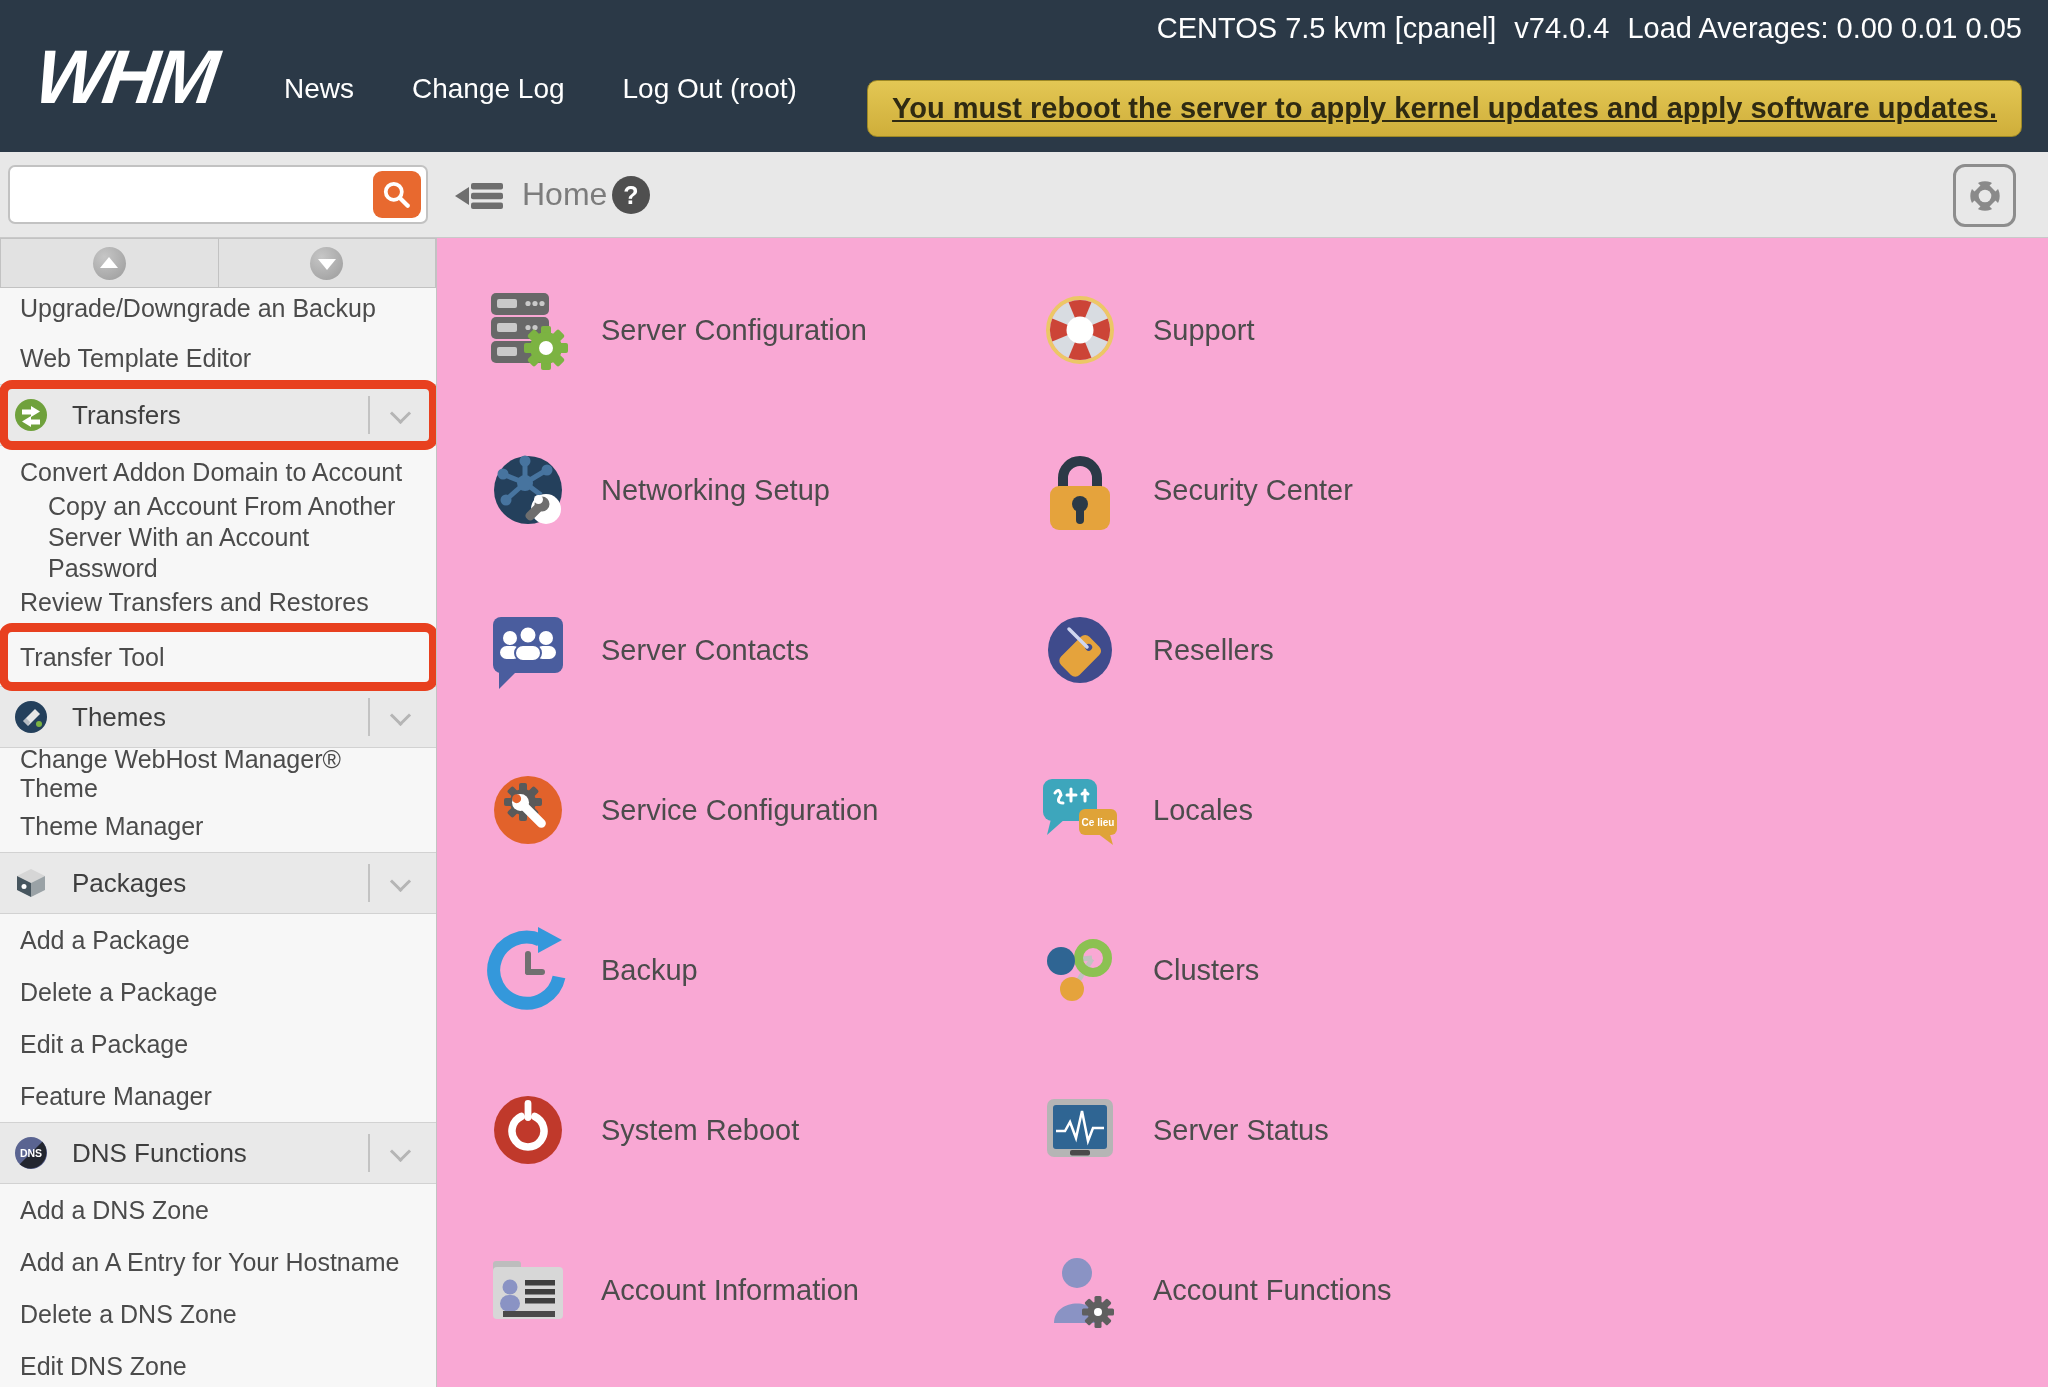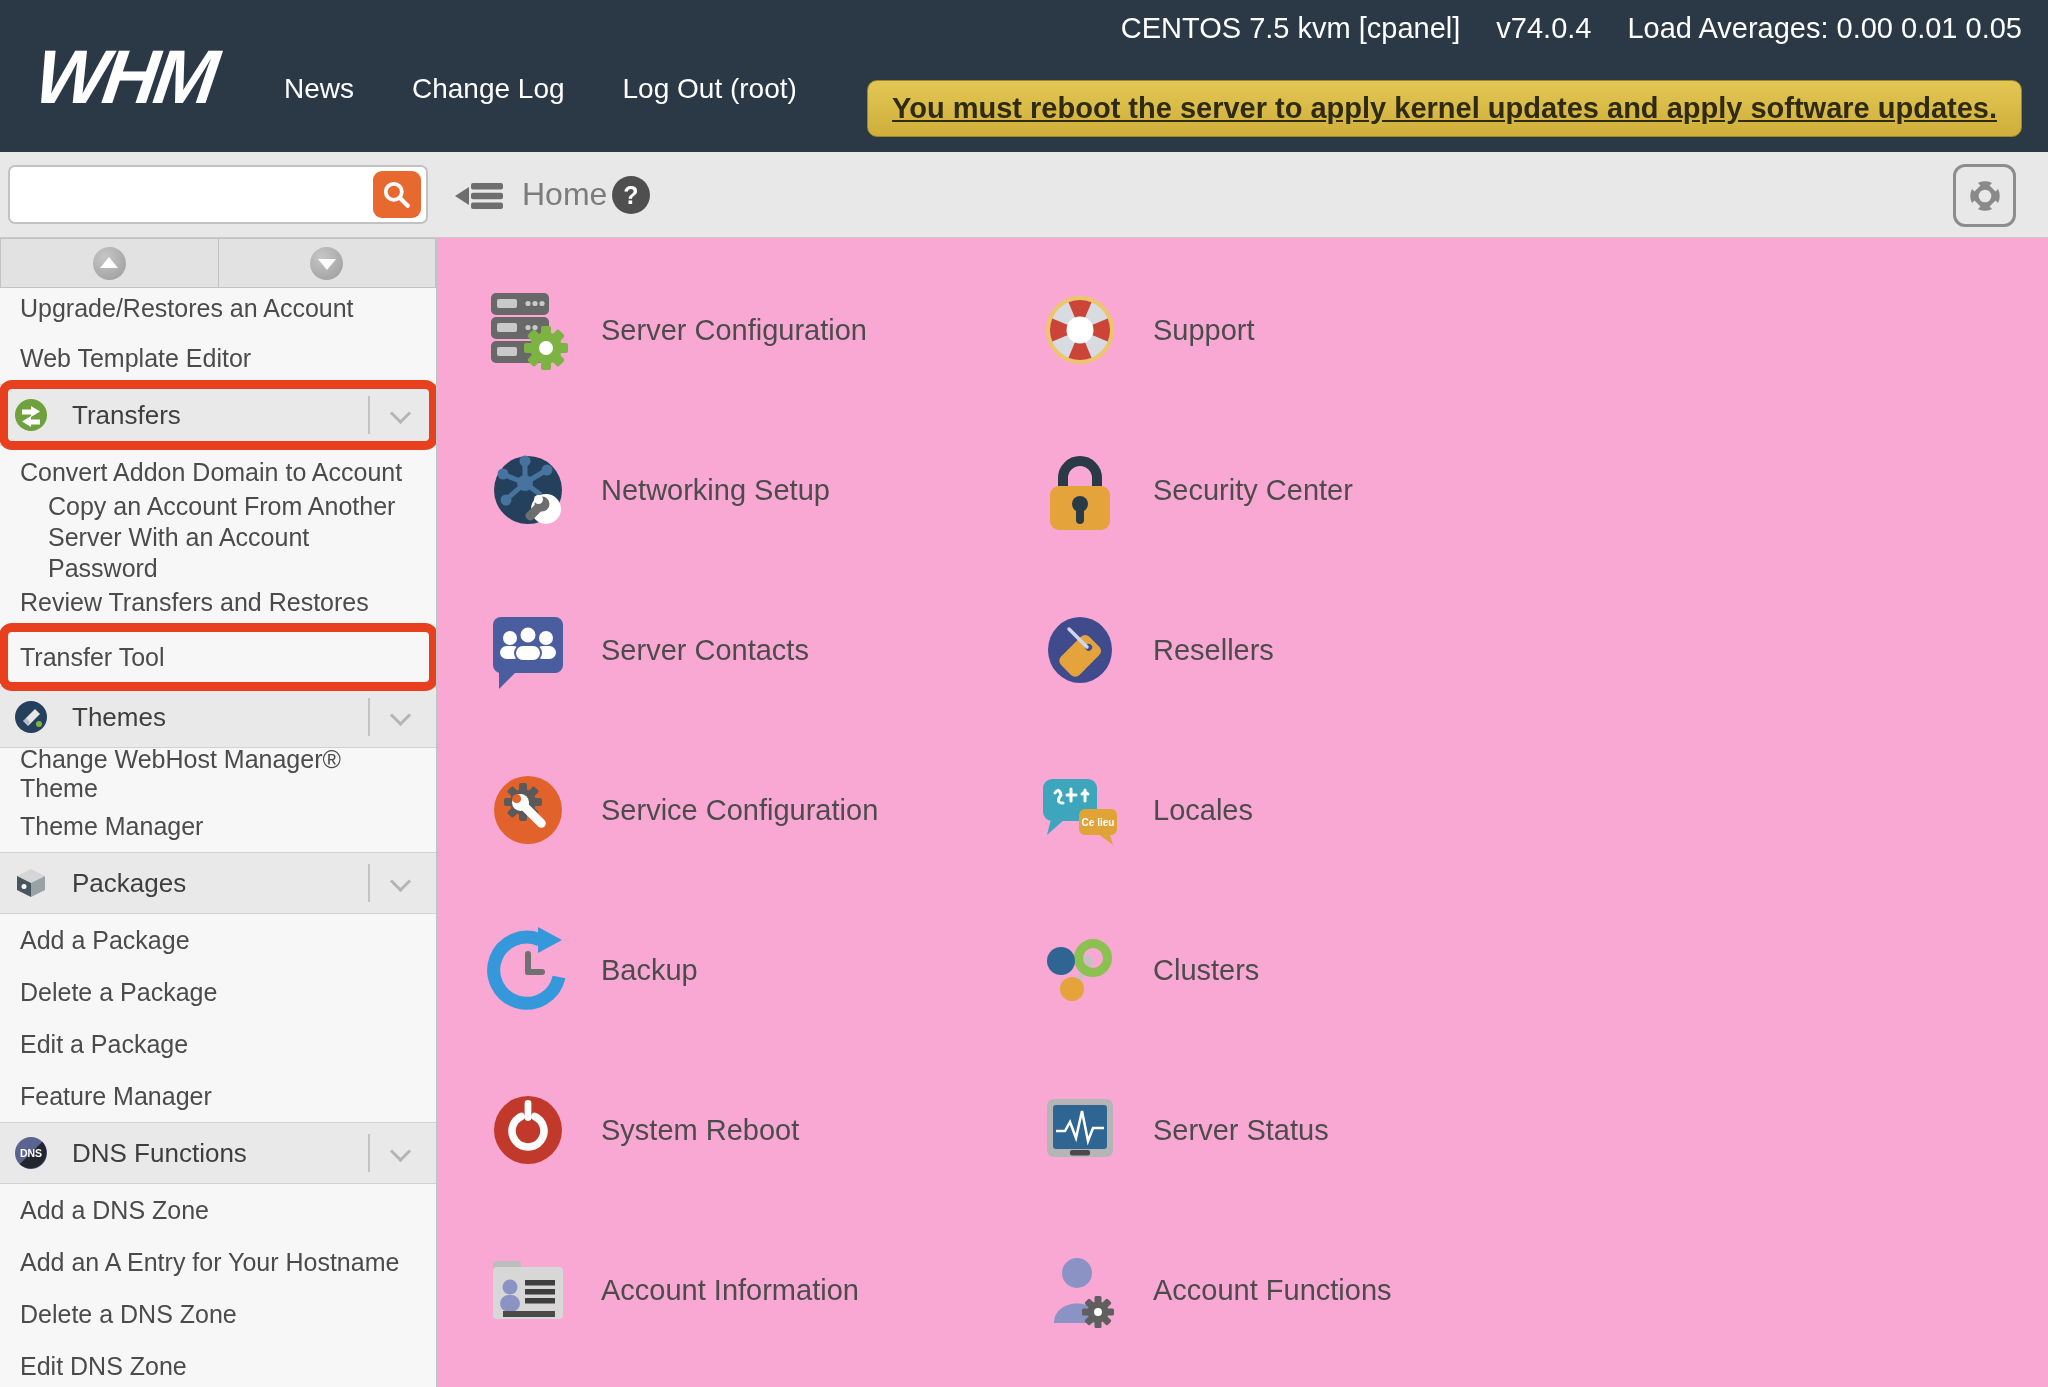--- a/index.html
+++ b/index.html
@@ -10,21 +10,21 @@
   }
 
   
   .topbar { height:152px; background:#2b3947; position:relative; color:#fff; display:flex; align-items:center; }
   .logo {
     margin-left:36px; font-size:76px; font-weight:bold; font-style:italic;
     letter-spacing:-4px; transform:skewX(-8deg); color:#fff; cursor:pointer;
   }
   .topnav { display:flex; gap:58px; margin-left:70px; margin-top:26px; }
   .topnav a { color:#fff; text-decoration:none; font-size:28px; cursor:pointer; }
-  .server-info { position:absolute; top:12px; right:26px; display:flex; gap:36px; font-size:29px; color:#fff; }
+  .server-info { position:absolute; top:12px; right:26px; display:flex; gap:18px; font-size:29px; color:#fff; }
   .alert-banner {
     position:absolute; top:80px; right:26px;
     background:linear-gradient(180deg,#e3c754 0%,#cfae3a 100%);
     border:1px solid #9d8825; border-radius:10px; padding:11px 24px;
   }
   .alert-banner a { color:#2f2a12; font-size:29px; font-weight:600; text-decoration:underline; }
 
   
   .toolbar { height:86px; background:#e8e8e8; border-bottom:1px solid #c9c9c9; position:relative; }
   .search-wrap { position:absolute; left:8px; top:13px; width:420px; height:59px;
@@ -142,21 +142,21 @@
           </div>
       </div>
       <div class="scroll-cell">
         <div class="scroll-circle">
             <div class="caret-down"></div>
           </div>
       </div>
     </div>
 
     <div class="menu">
-      <div class="menu-item clipped-top">Upgrade/Restores an Account</div>
+      <div class="menu-item clipped-top">Upgrade/Downgrade an Backup</div>
       <div class="menu-item">Web Template Editor</div>
 
       <div class="menu-header annotated">
         <svg width="34" height="34" viewBox="0 0 34 34">
           <circle cx="17" cy="17" r="16" fill="#6fa13c"></circle>
           <rect x="8" y="11.5" width="9" height="5" fill="#fff"></rect>
           <polygon points="17,8 17,19 26,13.5" fill="#fff"></polygon>
           <rect x="17" y="21.5" width="9" height="5" fill="#fff"></rect>
           <polygon points="17,18 17,29 8,23.5" fill="#fff"></polygon>
         </svg>

